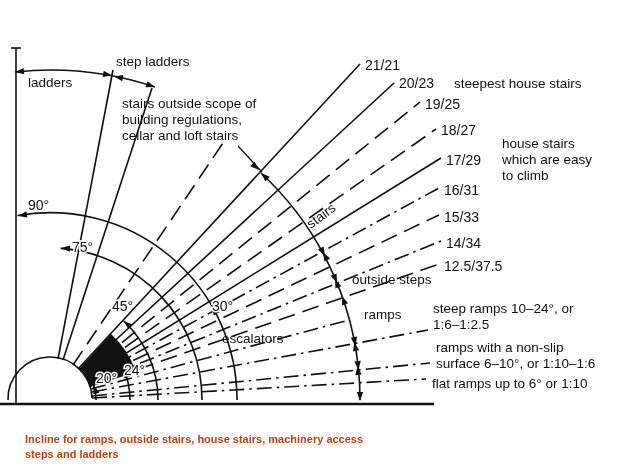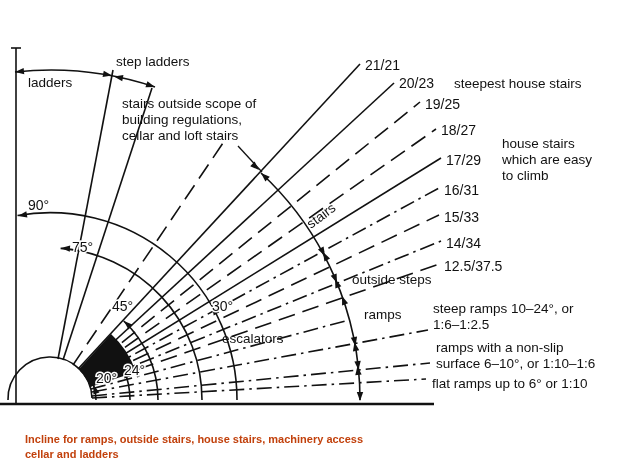--- a/index.html
+++ b/index.html
@@ -138,16 +138,16 @@
       <text class="angle" x="72" y="252">75°</text>
       <text class="angle" x="112" y="311">45°</text>
       <text class="angle" x="212" y="311">30°</text>
       <text class="angle" x="96" y="383">20°</text>
       <text class="angle" x="124" y="375">24°</text>
     </g>
   </svg>
 
   <div class="caption">
     <div>Incline for ramps, outside stairs, house stairs, machinery access</div>
-    <div>cellar and ladders</div>
+    <div>steps and ladders</div>
   </div>
 
 </div>
 
 </body></html>

